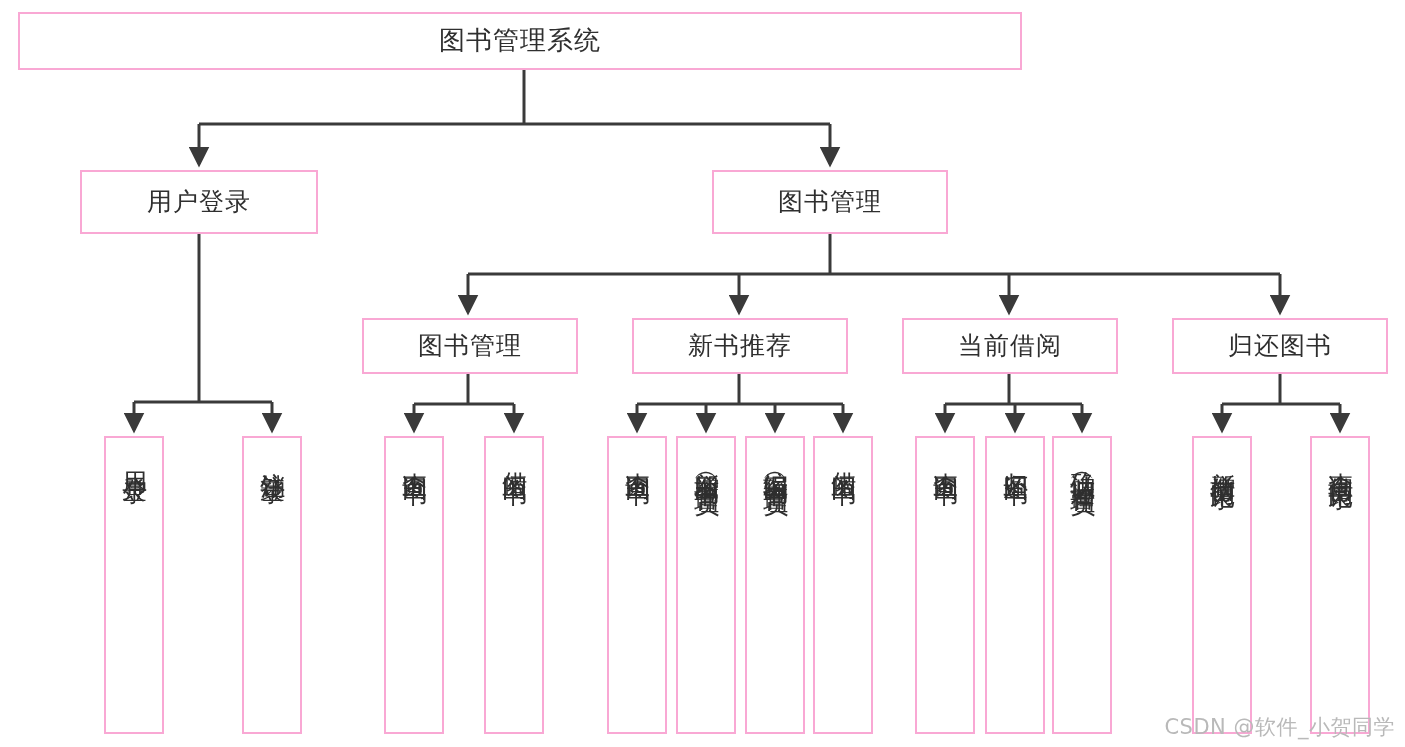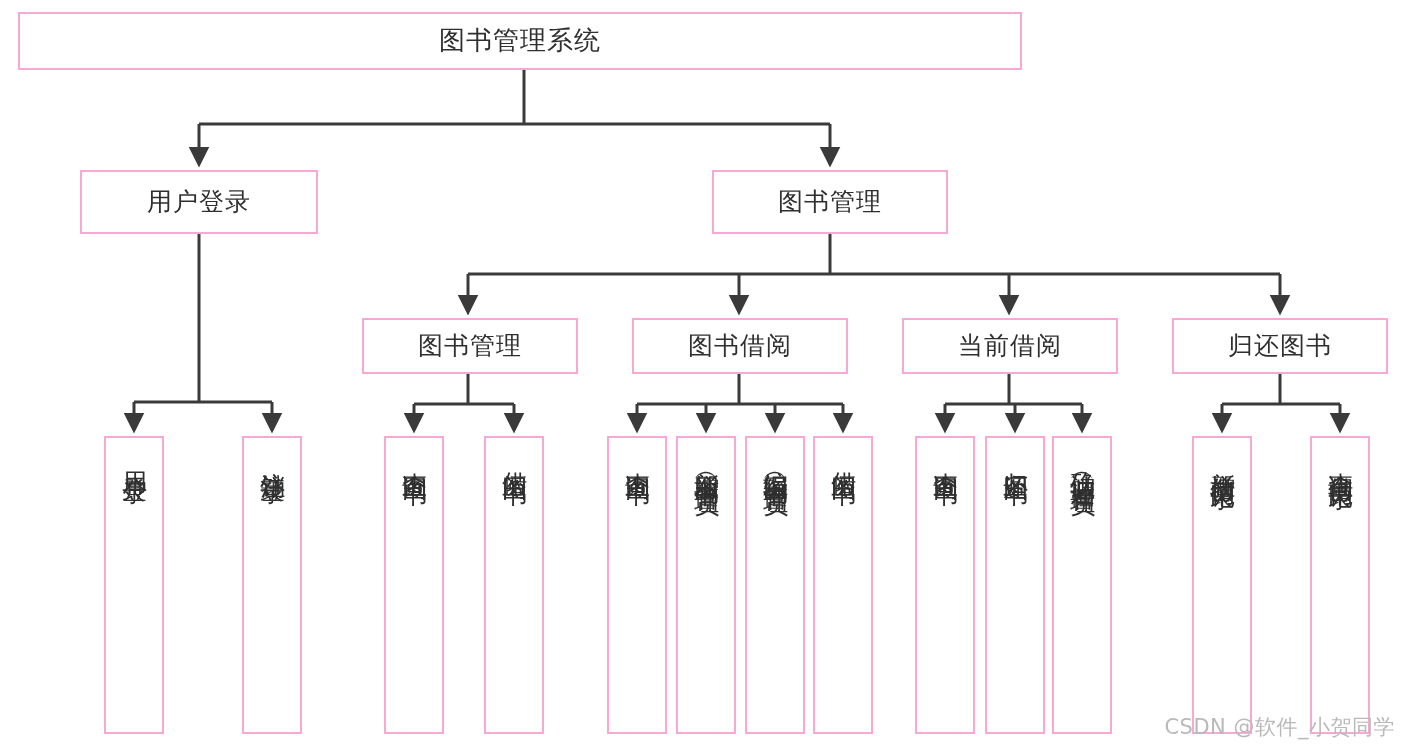--- a/index.html
+++ b/index.html
@@ -131,21 +131,21 @@
 
   <div class="node node-h" style="left:712px; top:170px; width:236px; height:64px;">
     <span>图书管理</span>
   </div>
 
   <div class="node node-h" style="left:362px; top:318px; width:216px; height:56px;">
     <span>图书管理</span>
   </div>
 
   <div class="node node-h" style="left:632px; top:318px; width:216px; height:56px;">
-    <span>图书借阅</span>
+    <span>新书推荐</span>
   </div>
 
   <div class="node node-h" style="left:902px; top:318px; width:216px; height:56px;">
     <span>当前借阅</span>
   </div>
 
   <div class="node node-h" style="left:1172px; top:318px; width:216px; height:56px;">
     <span>归还图书</span>
   </div>
 

